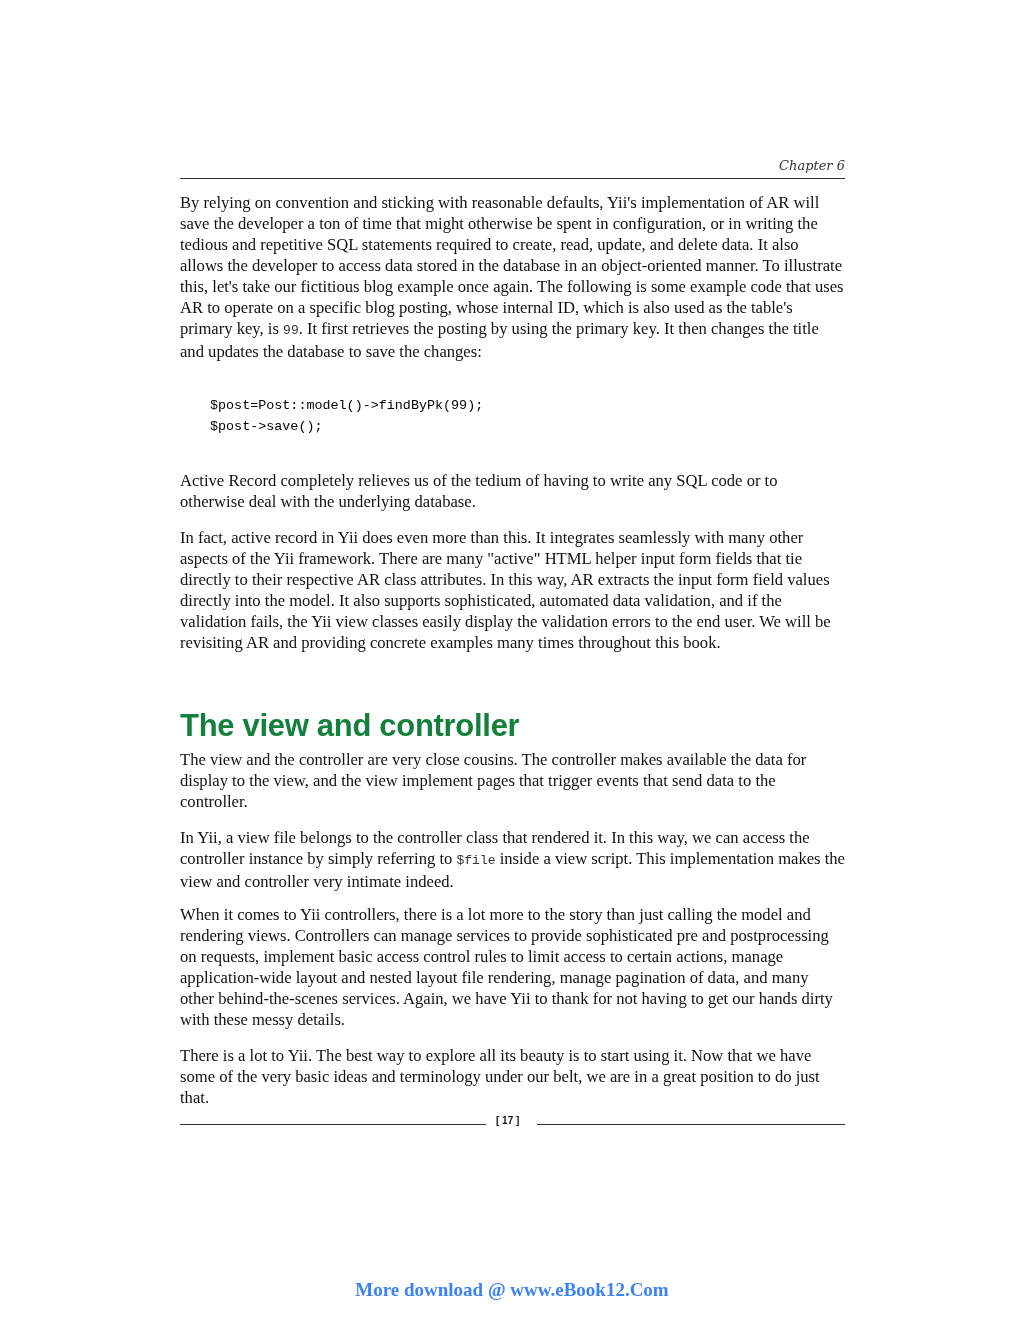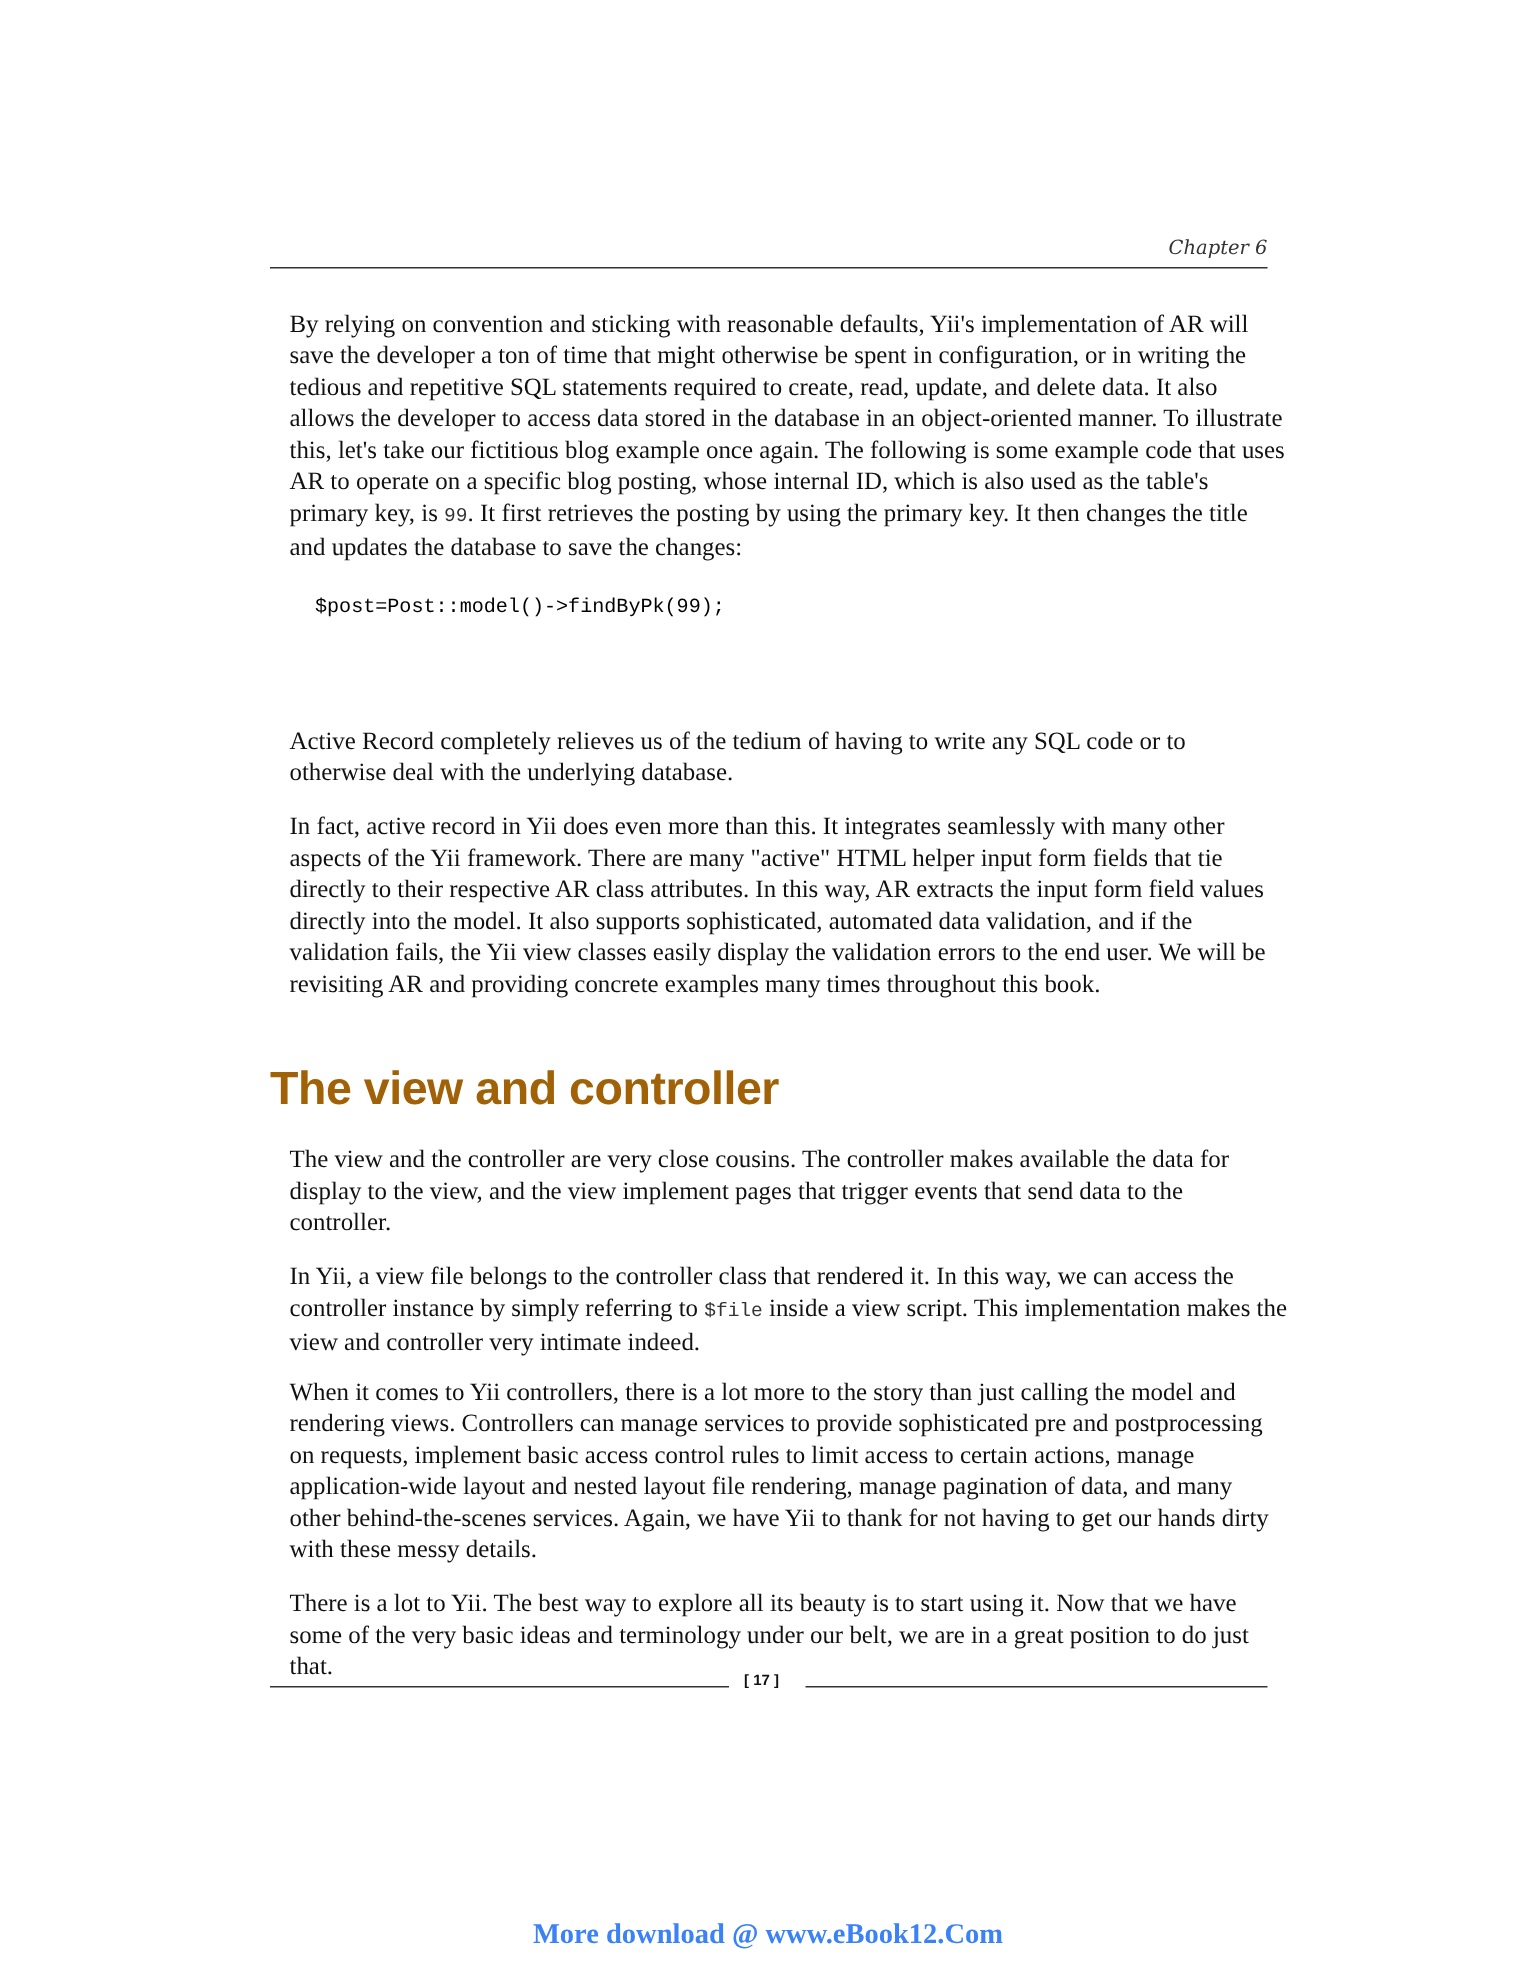--- a/index.html
+++ b/index.html
@@ -2,46 +2,46 @@
 <html><head>
 <meta charset="utf-8">
 <style>
   html, body { margin: 0; padding: 0; background: #ffffff; }
   body { width: 1024px; height: 1325px; position: relative; overflow: hidden; color: #111; }
   .header { position: absolute; left: 180px; top: 158px; width: 665px; height: 20px;
     border-bottom: 1.5px solid #333; }
   .chapter { position: absolute; right: 0; top: 0; font-family: "DejaVu Serif", serif;
     font-style: italic; font-size: 13px; color: #333; }
   .body-text { font-family: "Liberation Serif", serif; font-size: 16.6px; line-height: 21px;
-    margin: 13px; color: #111; }
+    margin: 0; color: #111; }
   .p { position: absolute; left: 180px; width: 665px; }
   code, .mono { font-family: "Liberation Mono", monospace; font-size: 13px; color: #333; }
   .code-block { position: absolute; left: 210px; font-family: "Liberation Mono", monospace;
     font-size: 13.4px; line-height: 21px; color: #000000; white-space: pre; }
   .heading { position: absolute; left: 180px; top: 708px; font-family: "Liberation Sans", sans-serif;
-    font-weight: bold; font-size: 31px; color: #a16207; margin: 0; letter-spacing: -0.3px; }
+    font-weight: bold; font-size: 31px; color: #15803d; margin: 0; letter-spacing: -0.3px; }
   .footer { position: absolute; left: 180px; top: 1114px; width: 665px; height: 20px; }
   .footer .line { position: absolute; top: 10px; height: 0; border-top: 1.2px solid #333; }
   .footer .line.left { left: 0; width: 306px; }
   .footer .line.right { right: 0; width: 308px; }
   .footer .pnum { position: absolute; left: 316px; top: 1px; font-family: "Liberation Sans", sans-serif;
     font-weight: bold; font-size: 10px; color: #111; }
   .watermark { position: absolute; left: 0; width: 1024px; top: 1279px; text-align: center;
     font-family: "Liberation Serif", serif; font-weight: bold; font-size: 19px; }
 </style>
 </head>
 <body>
 
 <div class="header">
   <span class="chapter">Chapter 6</span>
 </div>
 
 <p class="p body-text" style="top:192px;"><span>By relying on convention and sticking with reasonable defaults, Yii's implementation of AR will save the developer a ton of time that might otherwise be spent in configuration, or in writing the tedious and repetitive SQL statements required to create, read, update, and delete data. It also allows the developer to access data stored in the database in an object-oriented manner. To illustrate this, let's take our fictitious blog example once again. The following is some example code that uses AR to operate on a specific blog posting, whose internal ID, which is also used as the table's primary key, is </span><code>99</code><span>. It first retrieves the posting by using the primary key. It then changes the title and updates the database to save the changes:</span></p>
 
-<div class="code-block" style="top:395px;"><div>$post=Post::model()-&gt;findByPk(99);</div></div>
+<div class="code-block" style="top:395px;"><div>$post=Post::model()-&gt;findByPk(99);</div><div>$post-&gt;save();</div></div>
 
 <p class="p body-text" style="top:470px;">Active Record completely relieves us of the tedium of having to write any SQL code or to otherwise deal with the underlying database.</p>
 
 <p class="p body-text" style="top:527px;">In fact, active record in Yii does even more than this. It integrates seamlessly with many other aspects of the Yii framework. There are many "active" HTML helper input form fields that tie directly to their respective AR class attributes. In this way, AR extracts the input form field values directly into the model. It also supports sophisticated, automated data validation, and if the validation fails, the Yii view classes easily display the validation errors to the end user. We will be revisiting AR and providing concrete examples many times throughout this book.</p>
 
 <h2 class="heading">The view and controller</h2>
 
 <p class="p body-text" style="top:749px;">The view and the controller are very close cousins. The controller makes available the data for display to the view, and the view implement pages that trigger events that send data to the controller.</p>
 
 <p class="p body-text" style="top:827px;"><span>In Yii, a view file belongs to the controller class that rendered it. In this way, we can access the controller instance by simply referring to </span><code>$file</code><span> inside a view script. This implementation makes the view and controller very intimate indeed.</span></p>

